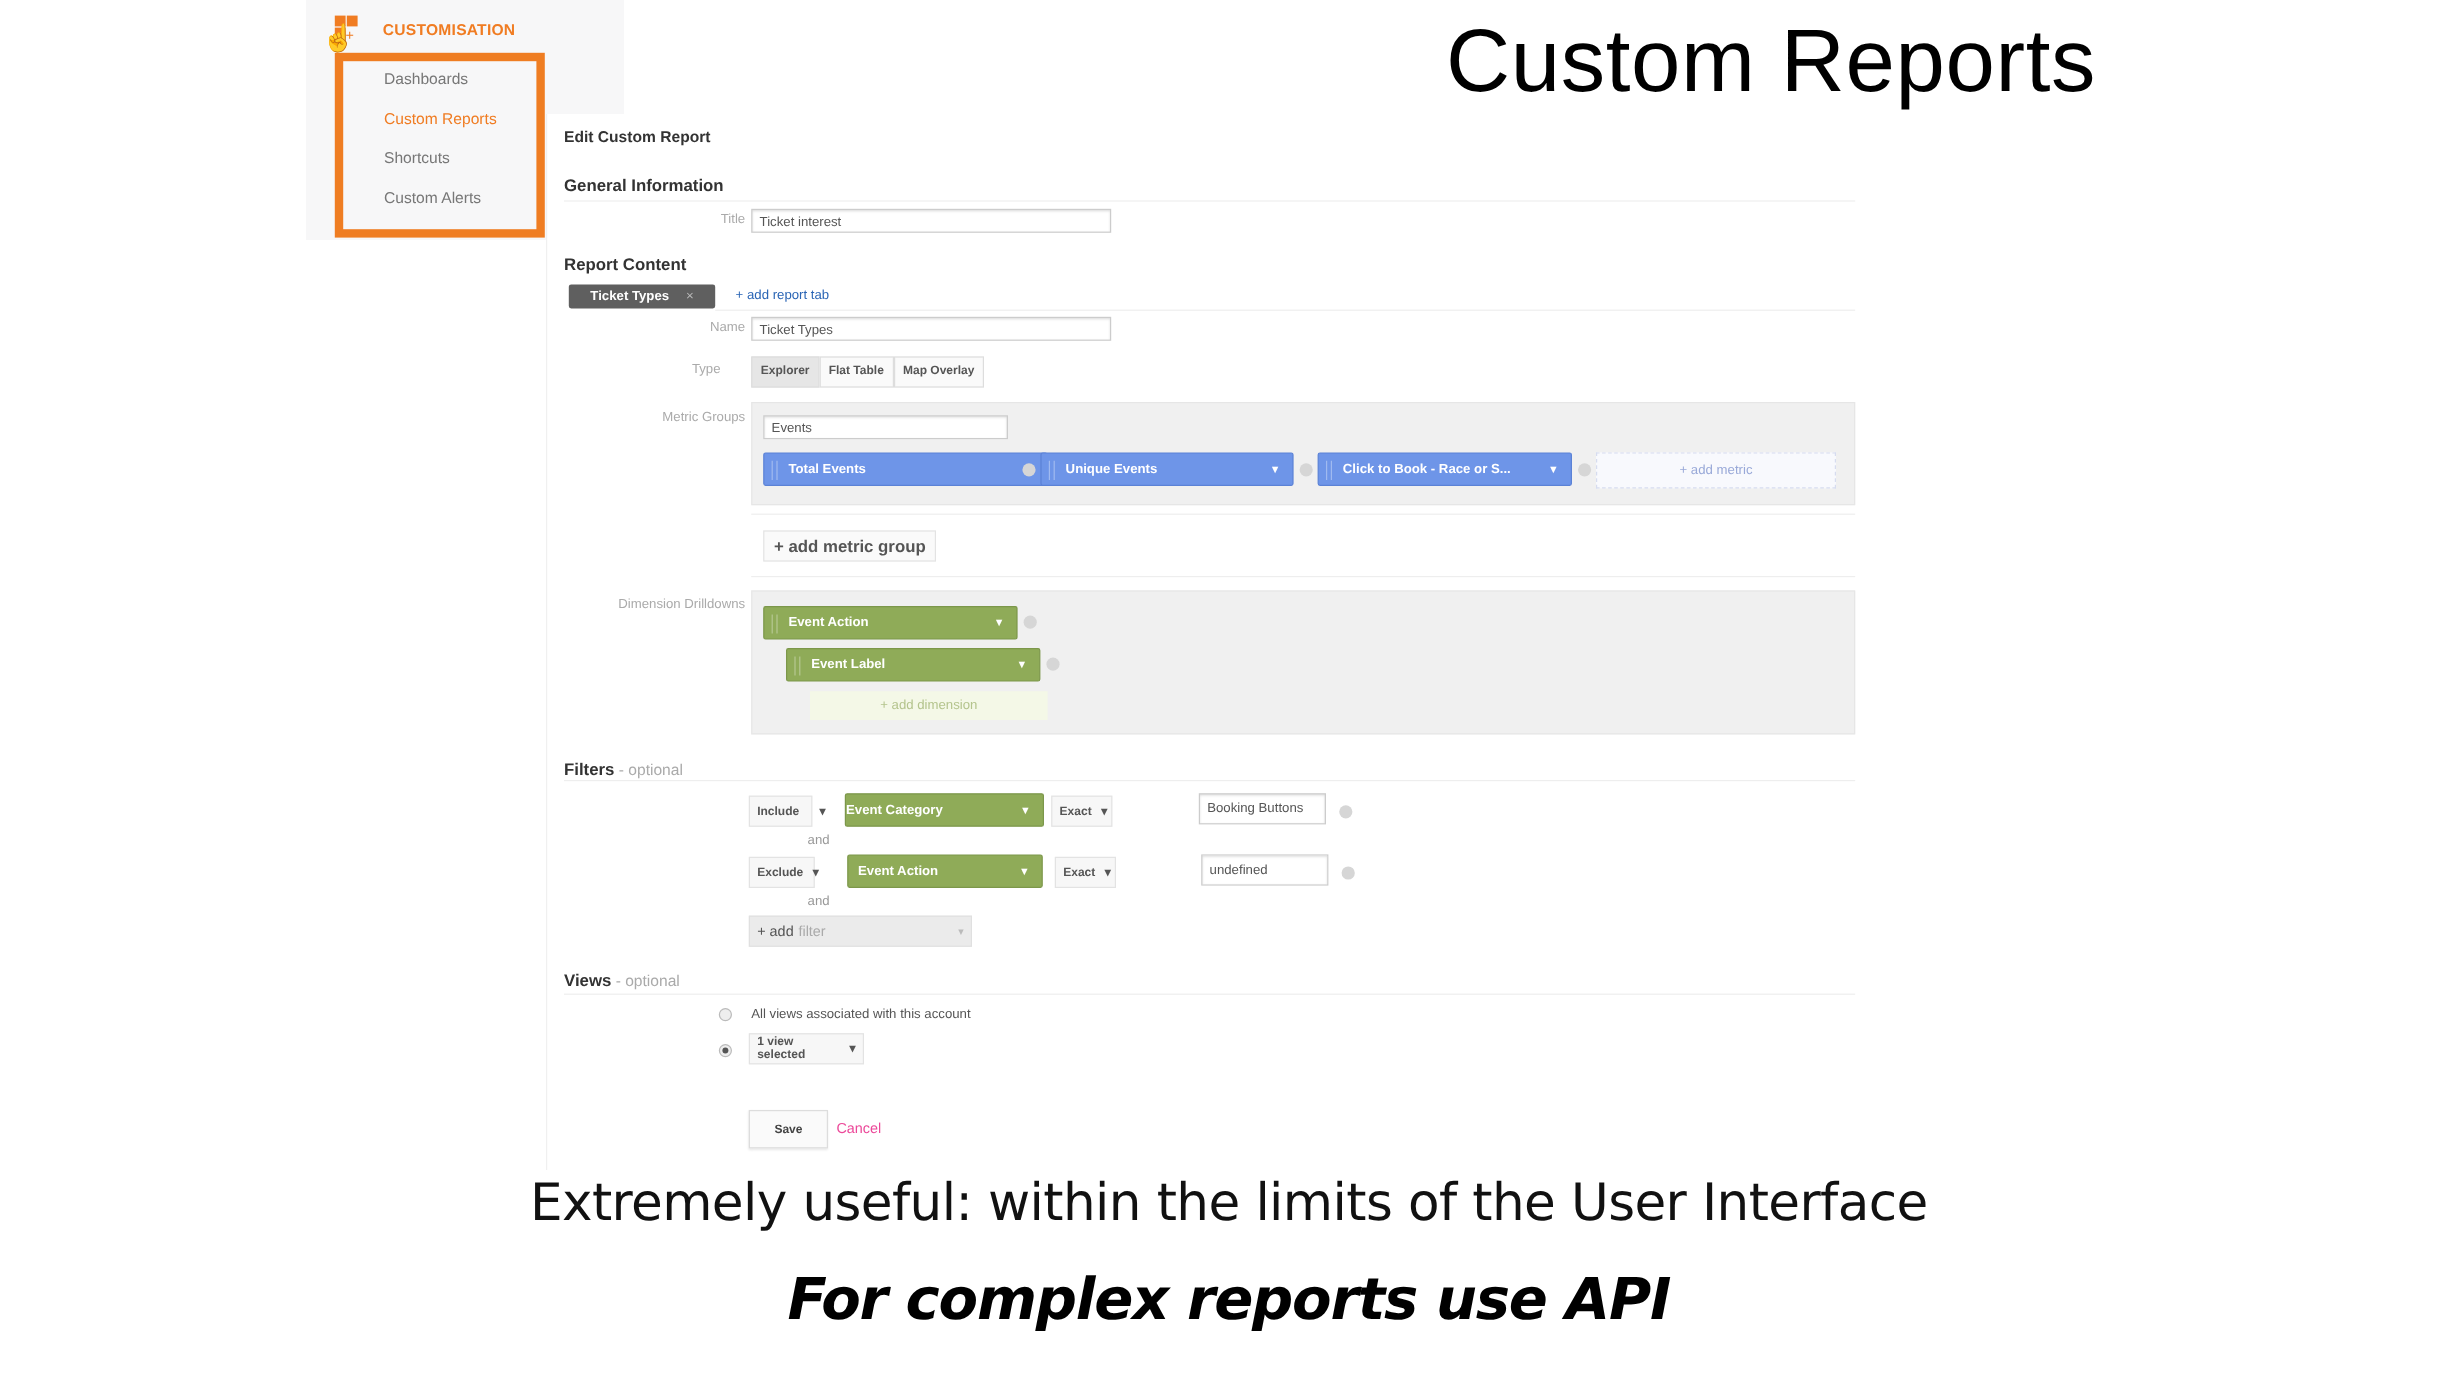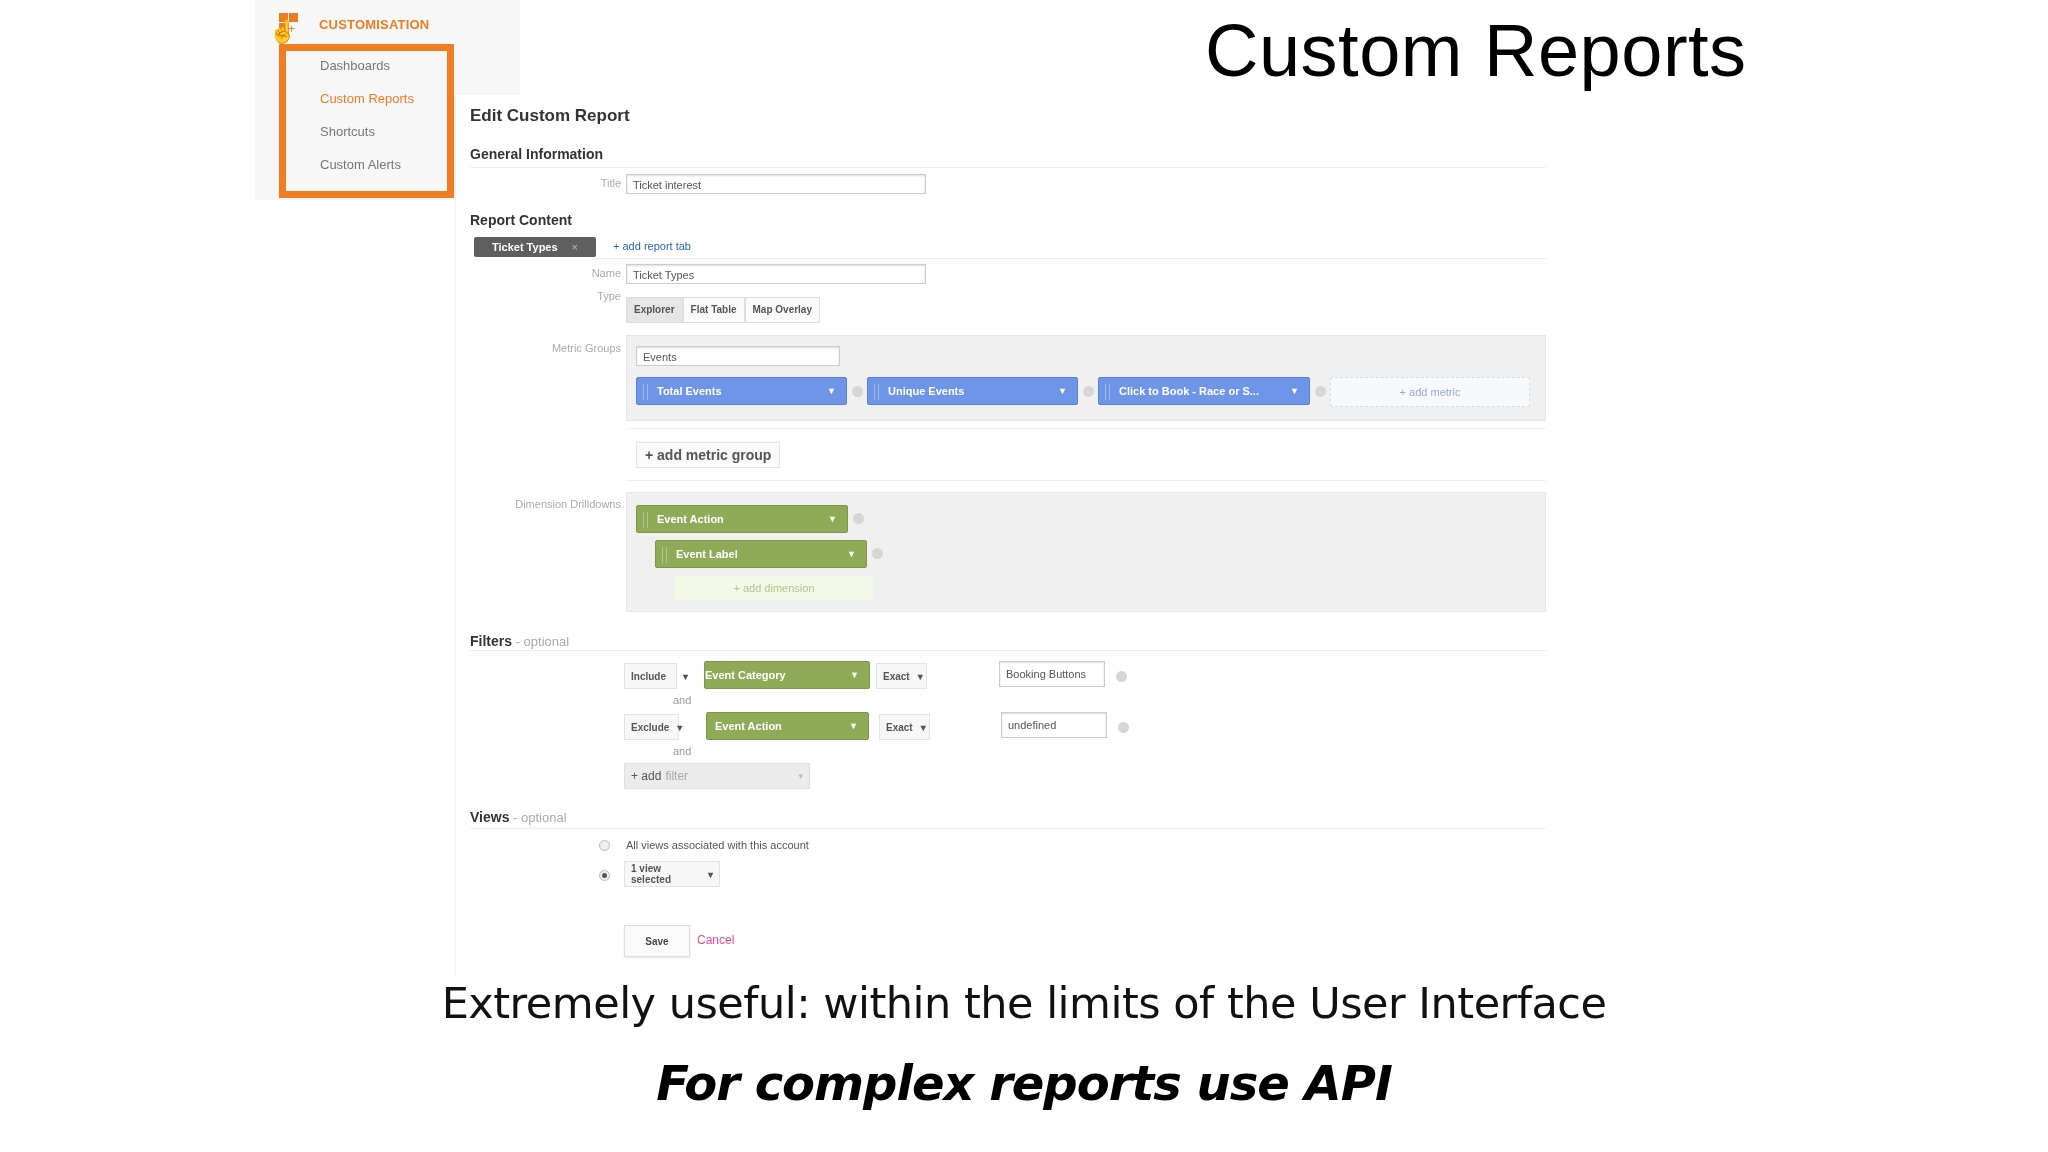--- a/index.html
+++ b/index.html
@@ -16,21 +16,21 @@
   .custom-icon .plus { position:absolute; left:11px; top:10px; font-size:12px; color:#f07c22; line-height:12px; }
   .hand-cursor { position:absolute; left:-8px; top:6px; font-size:22px; color:#333; }
   .ga-menu-title { font-size:13px; font-weight:bold; color:#f07c22; letter-spacing:0.2px; }
   .highlight-box { position:absolute; left:279px; top:44px; width:161px; height:140px; border:7px solid #ef7d22; box-sizing:content-box; }
   .menu-items { position:absolute; left:320px; top:56px; }
   .menu-item { display:block; font-size:13px; color:#777; height:33px; line-height:20px; cursor:pointer; }
   .menu-item.active { color:#f07c22; }
 
   
   .panel { position:absolute; left:455px; top:95px; width:1090px; height:880px; background:#fff; border-left:1px solid #f0f0f0; }
-  .edit-title { position:absolute; left:14px; top:11px; font-size:17px; font-weight:bold; color:#333; }
+  .edit-title { position:absolute; left:14px; top:11px; font-size:13px; font-weight:bold; color:#333; }
   .section-title { position:absolute; left:14px; font-size:14px; font-weight:bold; color:#333; }
   .section-title .opt { font-weight:normal; color:#aaa; font-size:13px;text-align:center; }
   .divider { position:absolute; left:14px; right:0; height:1px; background:#eee; }
   .field-label { position:absolute; font-size:11px; color:#aaa; text-align:right; }
   .text-input { position:absolute; height:20px; border:1px solid #ccc; box-shadow:inset 0 1px 2px #ddd; font-size:11px; color:#555; padding:0 6px; line-height:20px; box-sizing:border-box; background:#fff; }
 
   .tab-chip { position:absolute; left:18px; top:142px; width:122px; height:20px; background:#5f5f5f; color:#fff; font-size:11px; font-weight:bold; display:flex; align-items:center; justify-content:center; gap:14px; border-radius:2px; }
   .tab-chip .x { color:#bbb; font-weight:normal; }
   .link { color:#2a65b5; font-size:11px; cursor:pointer; }
 
@@ -103,32 +103,32 @@
   <div class="tab-chip">
     <span>Ticket Types</span>
     <span class="x">×</span>
   </div>
   <span class="link" style="position:absolute;left:157px;top:145px;">+ add report tab</span>
   <div class="divider" style="top:163px;left:140px;"></div>
 
   <div class="field-label" style="left:100px;top:172px;width:65px;">Name</div>
   <div class="text-input" style="left:170px;top:169px;width:300px;">Ticket Types</div>
 
-  <div class="field-label" style="left:100px;top:195px;width:65px;">Type</div>
+  <div class="field-label" style="left:100px;top:207px;width:65px;text-align:center;">Type</div>
   <div class="type-group">
     <div class="type-btn active">Explorer</div>
     <div class="type-btn">Flat Table</div>
     <div class="type-btn">Map Overlay</div>
   </div>
 
   <div class="field-label" style="left:40px;top:247px;width:125px;">Metric Groups</div>
   <div class="gray-box" style="left:170px;top:240px;width:918px;height:84px;"></div>
   <div class="text-input" style="left:180px;top:251px;width:204px;">Events</div>
 
-  <div class="chip blue" style="left:180px;top:282px;width:211px;">
+  <div class="chip blue" style="left:180px;top:282px;width:237px;">
     <span class="grip"></span>
     <span>Total Events</span>
     <span class="caret">▼</span>
   </div>
   <div class="remove-dot" style="left:396px;top:291px;"></div>
 
   <div class="chip blue" style="left:411px;top:282px;width:211px;">
     <span class="grip"></span>
     <span>Unique Events</span>
     <span class="caret">▼</span>

